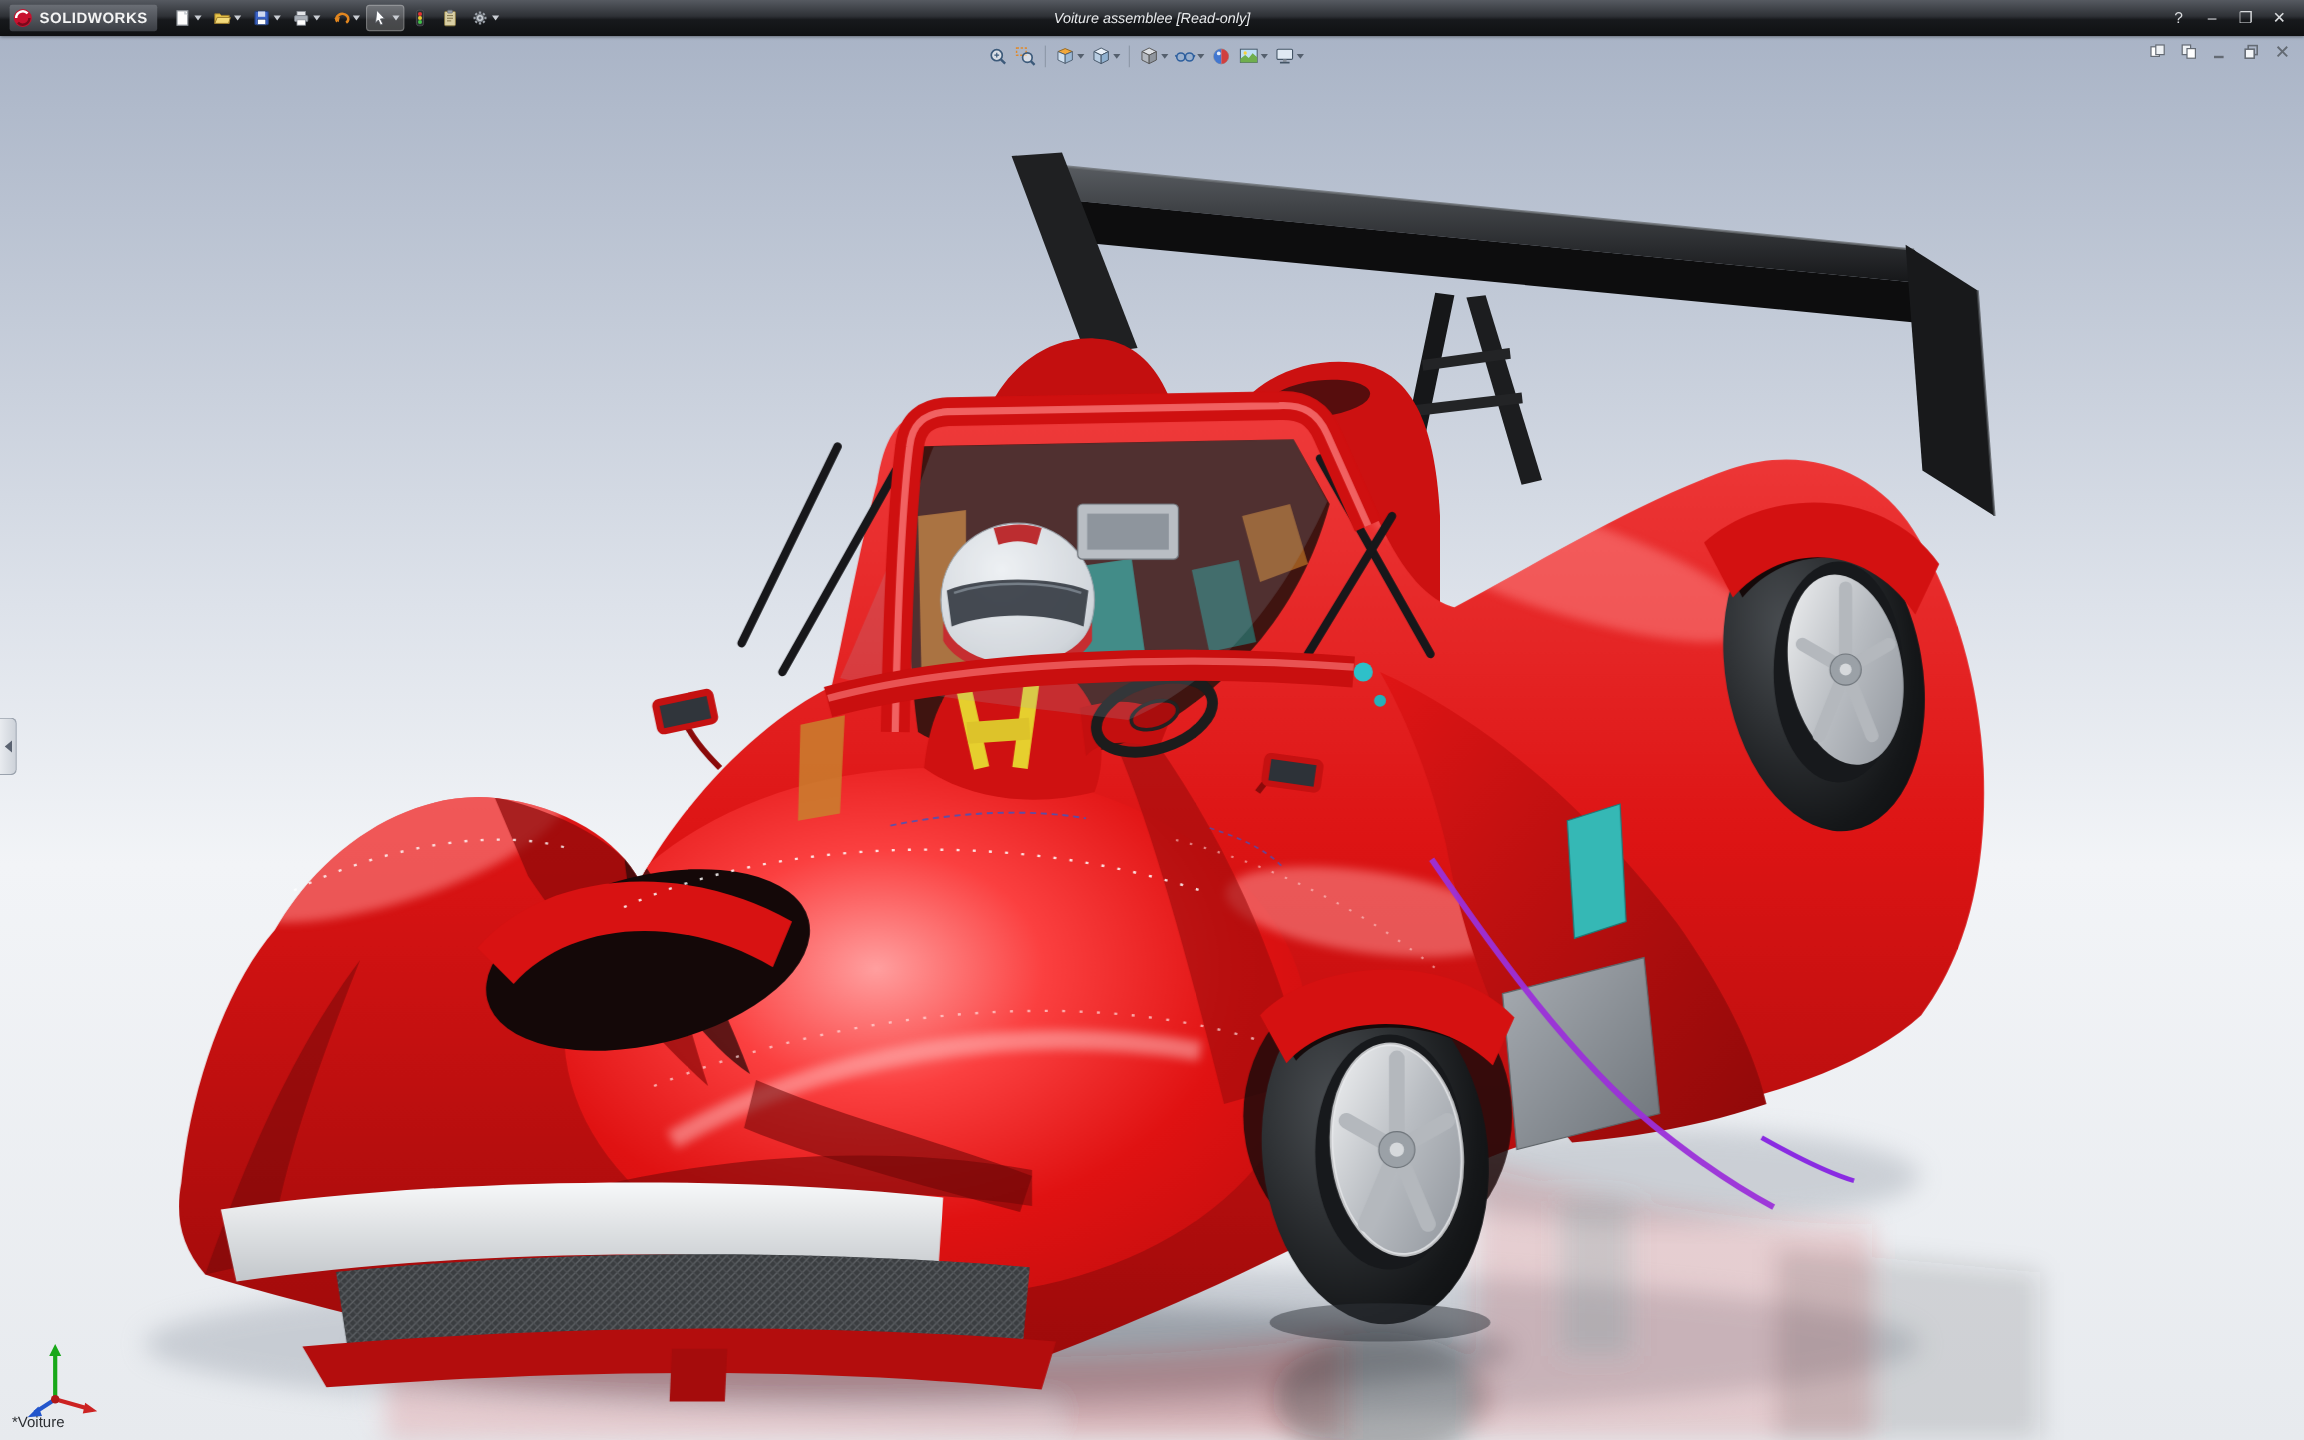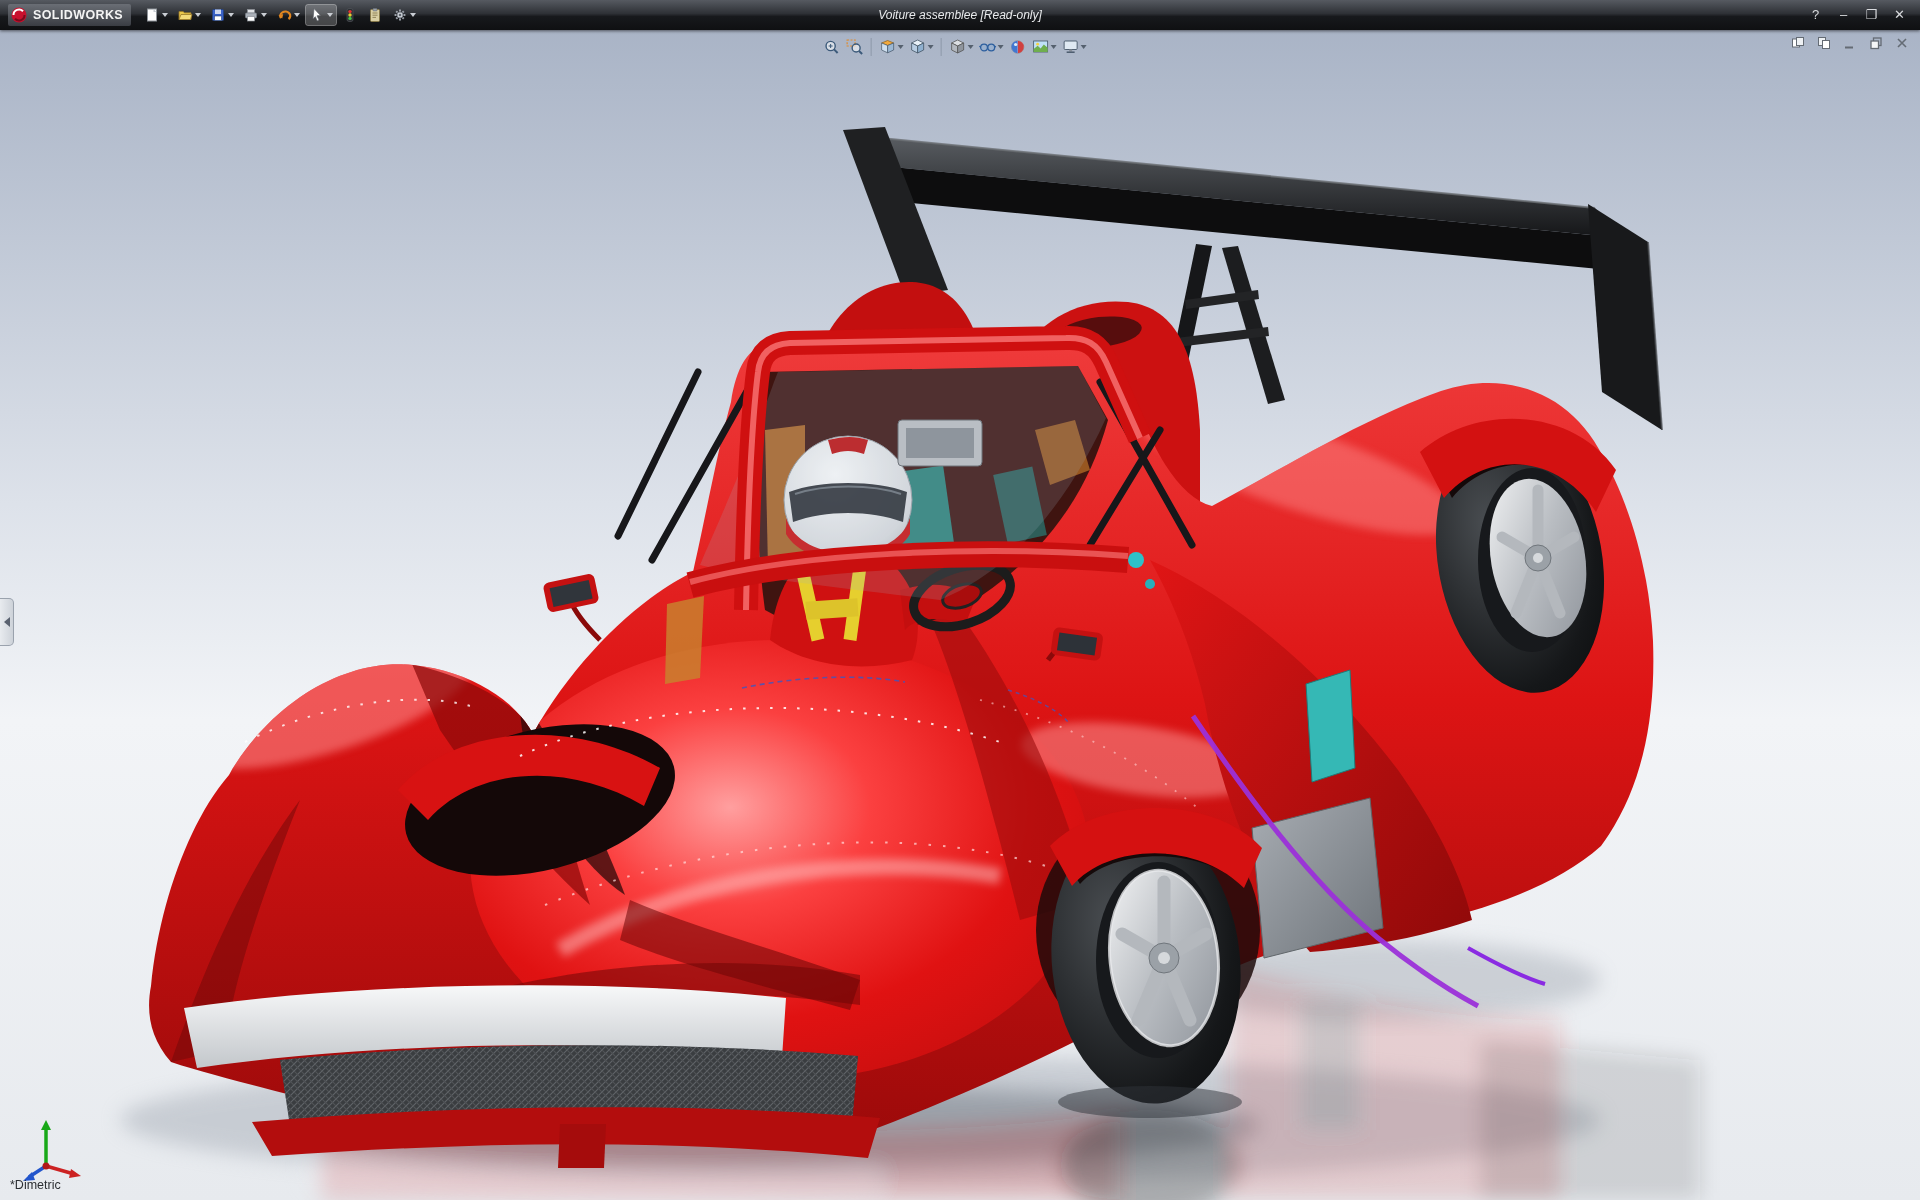--- a/index.html
+++ b/index.html
@@ -518,15 +518,15 @@
       <path d="M30,52 L30,14" stroke="#18a818" stroke-width="3.5"></path>
       <path d="M30,6 L25,16 L35,16 Z" fill="#18a818"></path>
       <path d="M30,52 L58,60" stroke="#cc2222" stroke-width="3.5"></path>
       <path d="M65,62 L55,55 L53,64 Z" fill="#cc2222"></path>
       <path d="M30,52 L13,63" stroke="#2255cc" stroke-width="3.5"></path>
       <path d="M7,67 L16,58 L19,66 Z" fill="#2255cc"></path>
       <circle cx="30" cy="52" r="3.5" fill="#b01818"></circle>
     </svg>
   </div>
 
-  <div class="view-label">*Dimetric</div>
+  <div class="view-label">*Voiture</div>
 
 </div>
 
 </body></html>

